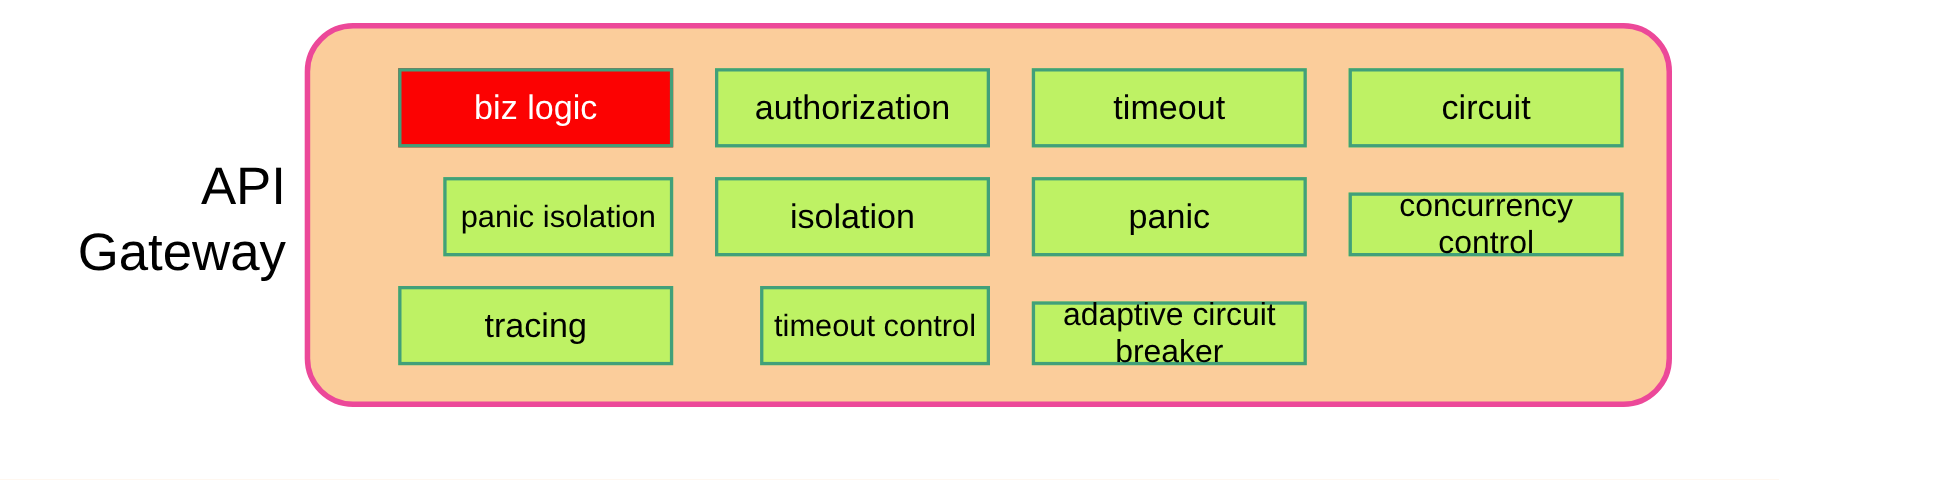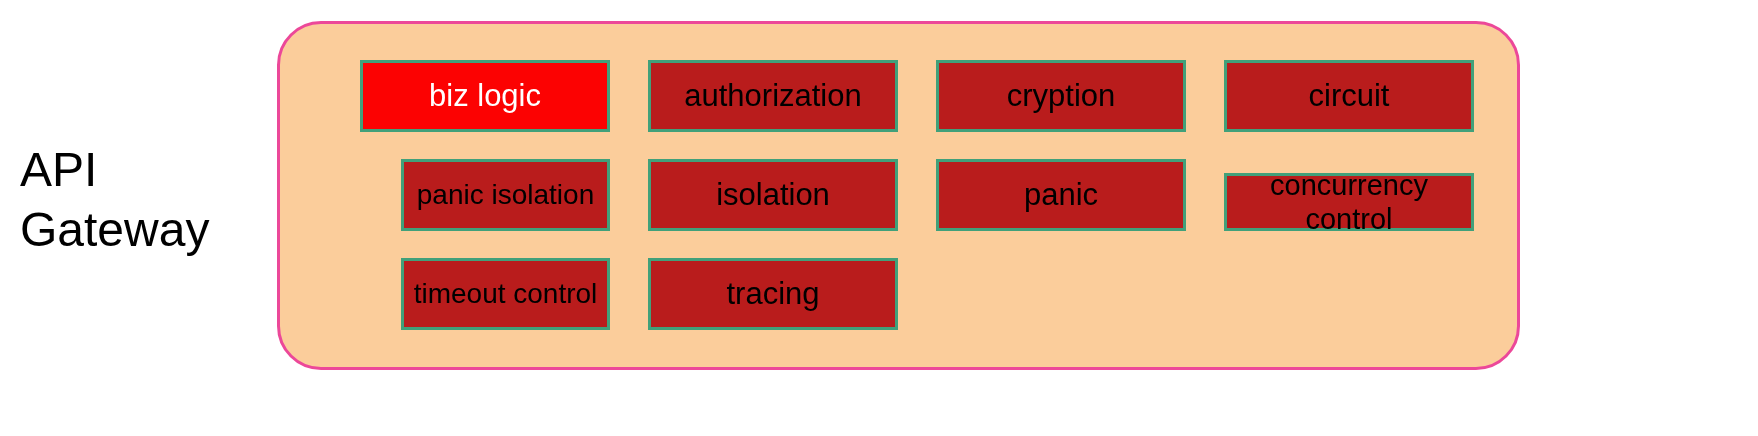--- a/index.html
+++ b/index.html
@@ -22,59 +22,59 @@
     width: 1758px;
     height: 436px;
   }
 
   
   #gateway-label {
     position: absolute;
     left: 20px;
     top: 140px;
     width: 240px;
-    text-align: left;
+    text-align: right;
     font-size: 48px;
     line-height: 60px;
     color: #000000;
     white-space: pre-line;
     letter-spacing: 0px;
   }
 
   
   #gateway-container {
     position: absolute;
     left: 277px;
     top: 21px;
     width: 1243px;
     height: 349px;
     box-sizing: border-box;
     background: #fbcd9b;
-    border: 3px solid #ec4899;
+    border: 5px solid #ec4899;
     border-radius: 44px;
   }
 
   
   #capability-grid {
     position: absolute;
     left: 80px;
     top: 36px;
     width: 1114px;
     height: 276px;
     display: grid;
     grid-template-columns: repeat(4, 250px);
     grid-template-rows: repeat(3, 72px);
     column-gap: 38px;
     row-gap: 27px;
   }
 
   .cap-box {
     box-sizing: border-box;
     border: 3px solid #41a07a;
-    background: #b91c1c;
+    background: #bef264;
     color: #000000;
     display: flex;
     align-items: center;
     justify-content: center;
     text-align: center;
     font-size: 31px;
     line-height: 36px;
     padding: 0 6px;
     white-space: pre-line;
   }
@@ -102,27 +102,29 @@
 
   <div id="gateway-label">API
 Gateway</div>
 
   <div id="gateway-container">
 
     <div id="capability-grid">
 
       <div class="cap-box highlight">biz logic</div>
       <div class="cap-box">authorization</div>
-      <div class="cap-box">cryption</div>
+      <div class="cap-box">timeout</div>
       <div class="cap-box">circuit</div>
 
       <div class="cap-box small">panic isolation</div>
       <div class="cap-box">isolation</div>
       <div class="cap-box">panic</div>
       <div class="cap-box two-line">concurrency
 control</div>
 
+      <div class="cap-box">tracing</div>
       <div class="cap-box small">timeout control</div>
-      <div class="cap-box">tracing</div>
+      <div class="cap-box two-line">adaptive circuit
+breaker</div>
 
     </div>
   </div>
 </div>
 
 </body></html>

